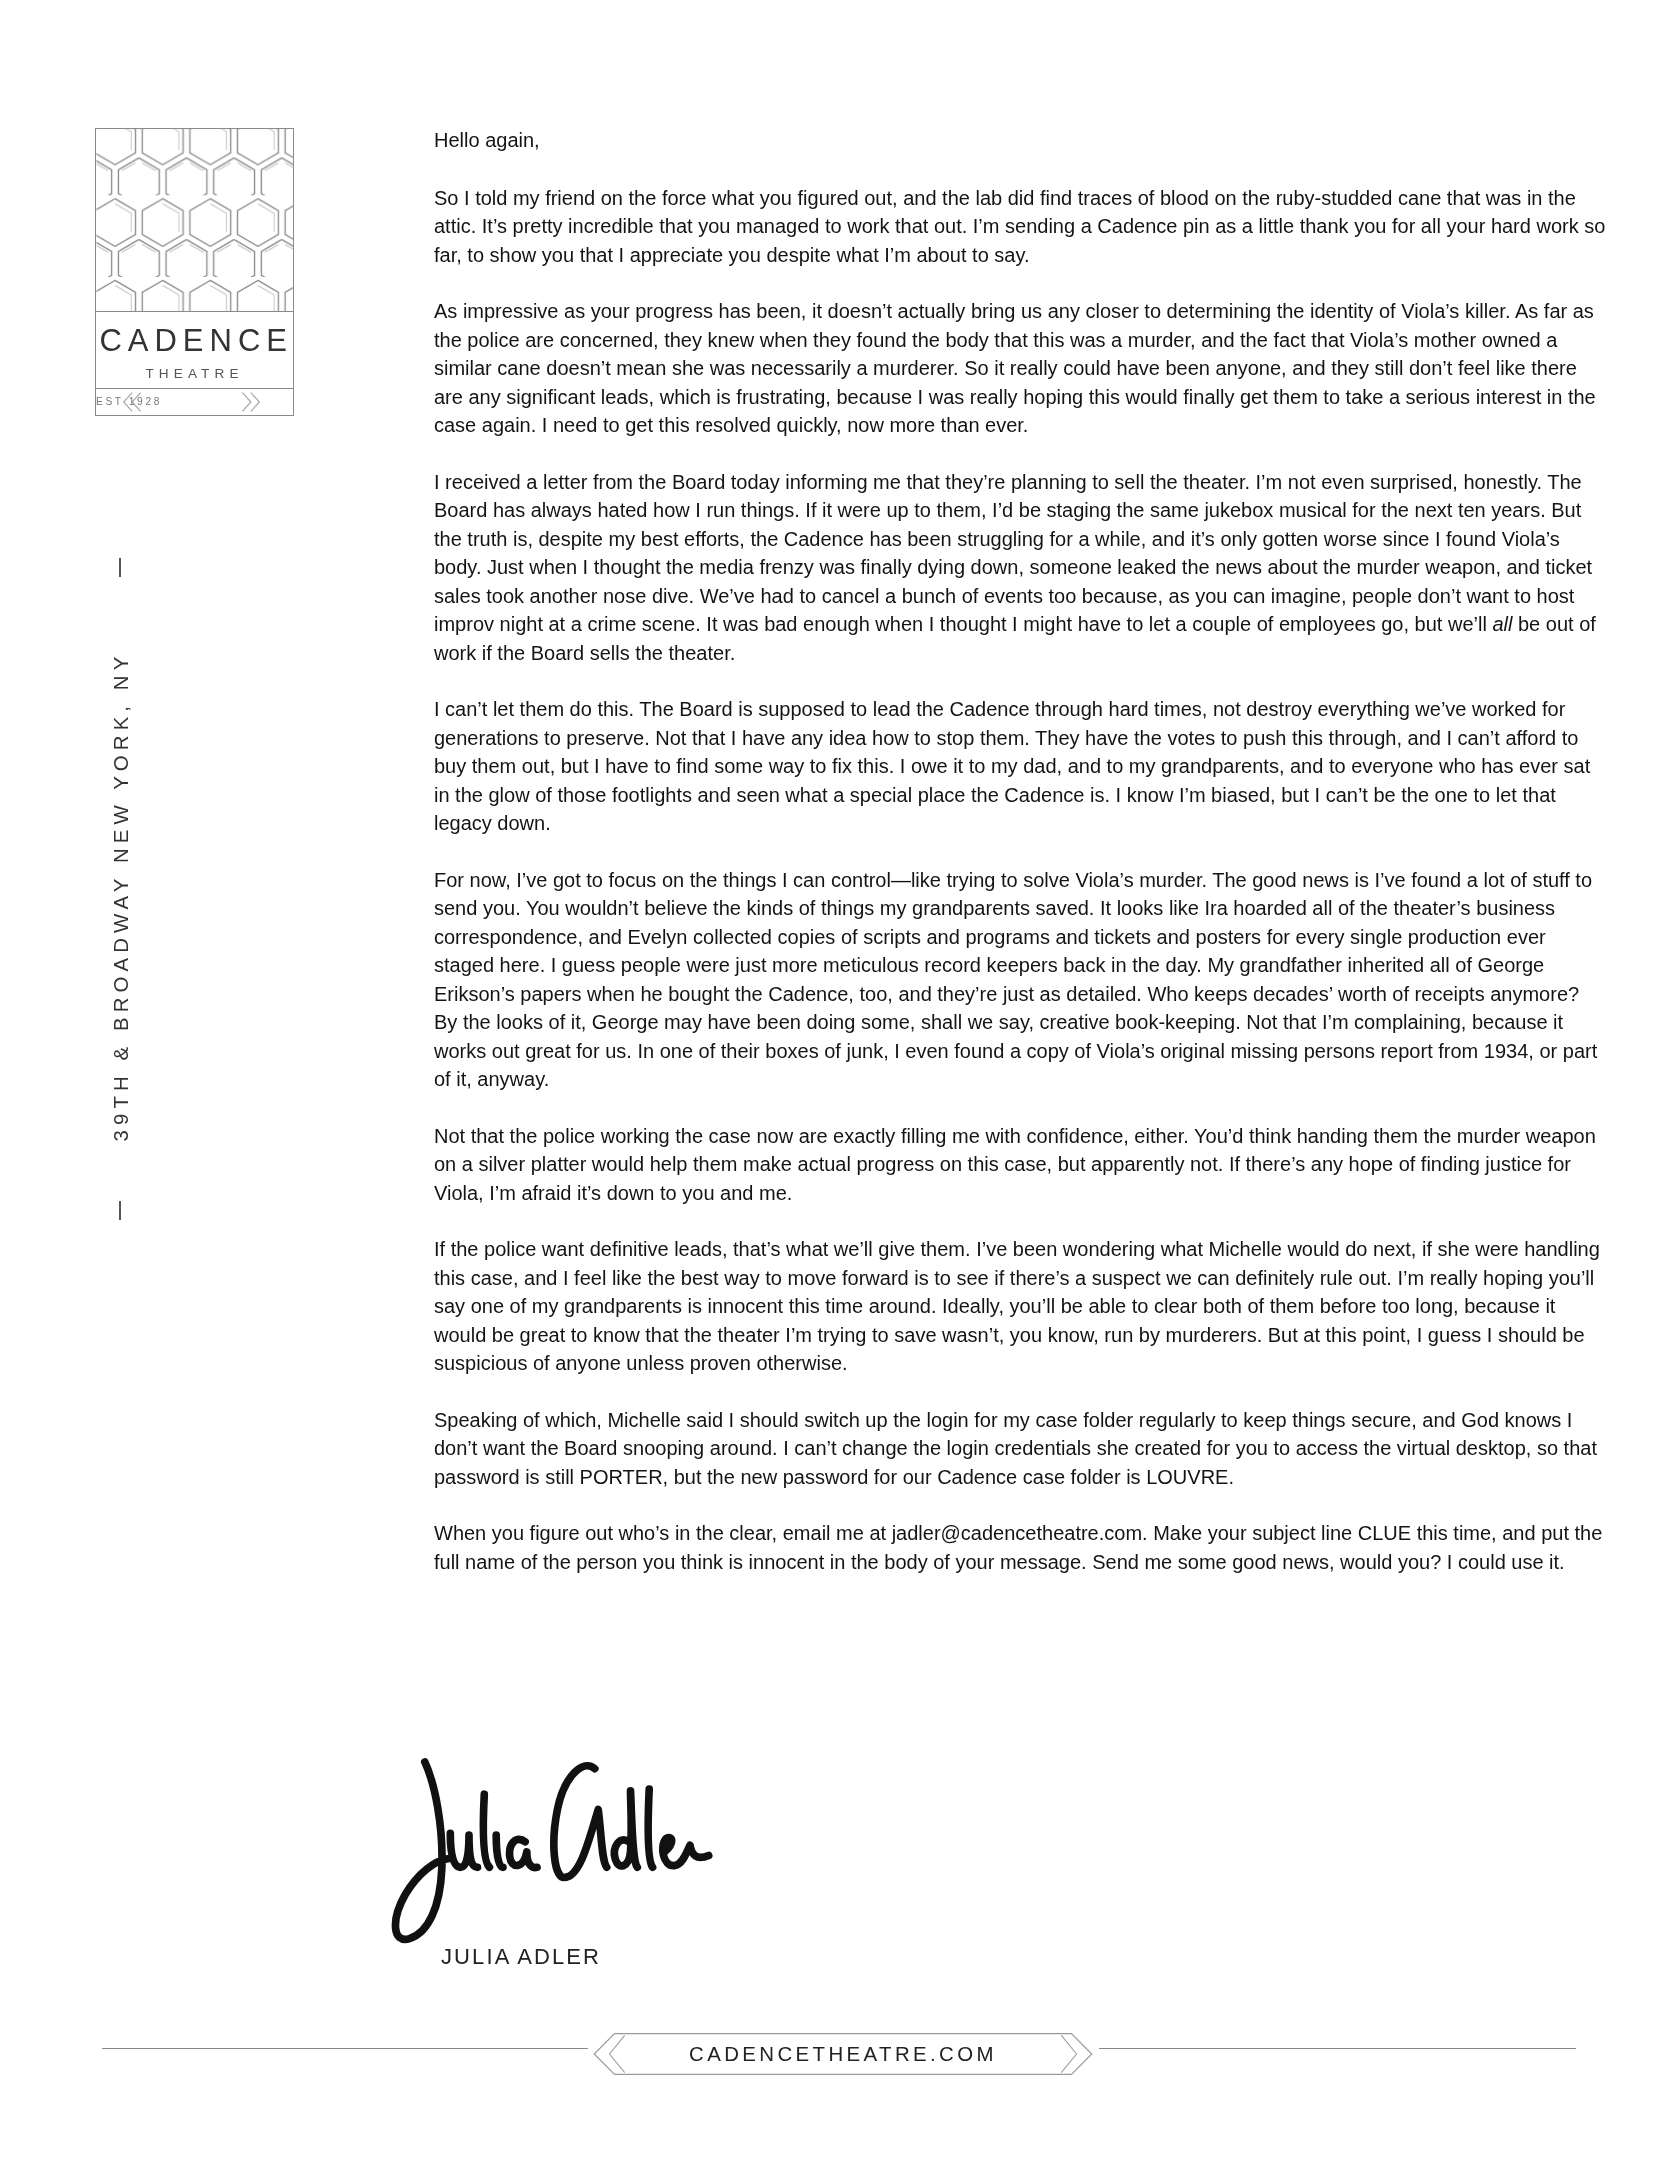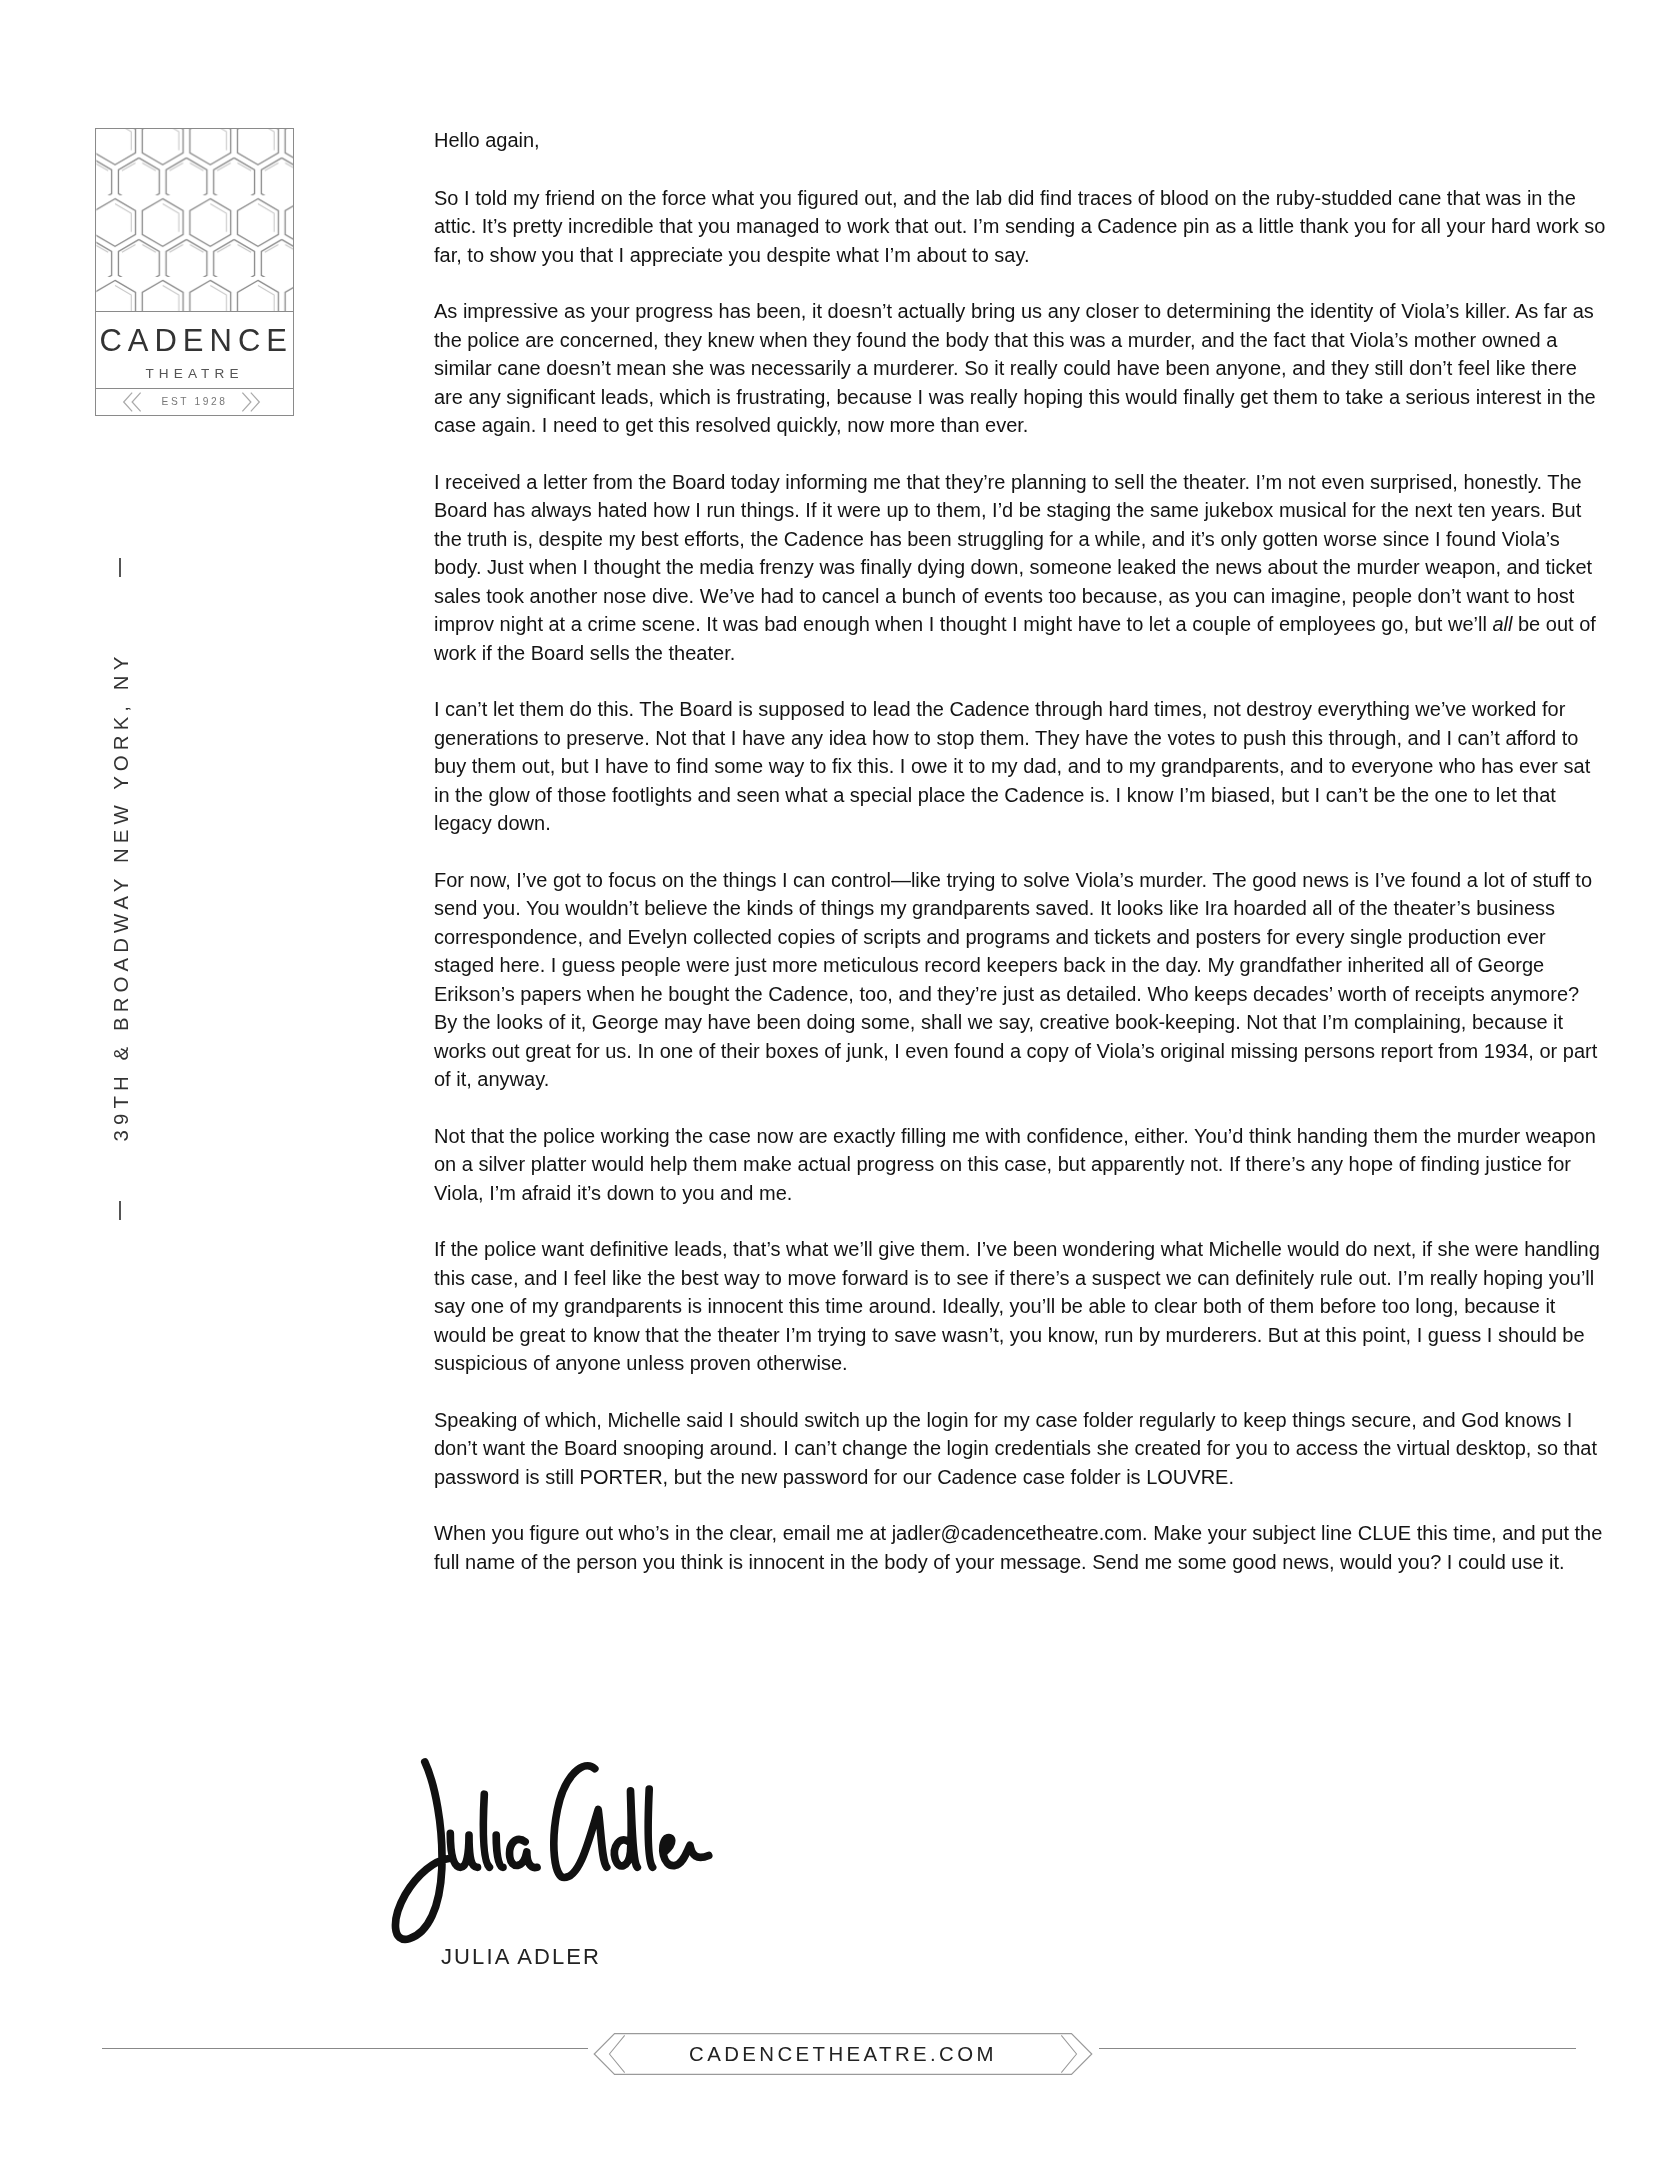--- a/index.html
+++ b/index.html
@@ -10,21 +10,21 @@
   .logo { position: absolute; left: 95px; top: 128px; width: 199px; height: 288px;
           border: 1.3px solid #8a8a8a; box-sizing: border-box; }
   .logo-pattern { position: absolute; left: 0; top: 0; width: 100%; height: 182px;
                   border-bottom: 1.3px solid #8a8a8a; overflow: hidden; }
   .logo-name { position: absolute; left: 0; right: 0; top: 194px; text-align: right;
                font-size: 31px; letter-spacing: 6px; color: #333; font-weight: 300; }
   .logo-sub { position: absolute; left: 0; right: 0; top: 237px; text-align: center;
               font-size: 13.6px; letter-spacing: 5.1px; color: #555; }
   .logo-est-band { position: absolute; left: 0; right: 0; top: 259px; height: 27px;
                    border-top: 1.3px solid #8a8a8a; }
-  .logo-est { position: absolute; left: 0; right: 0; top: 6.8px; text-align: center;
+  .logo-est { position: absolute; left: 0; right: 0; top: 6.8px; text-align: left;
               font-size: 10.2px; letter-spacing: 2.6px; color: #777; }
   .logo-chev-l, .logo-chev-r { position: absolute; top: 1.7px; }
   .logo-chev-l { left: 25.6px; } .logo-chev-r { right: 32px; }
 
   
   .side-tick { position: absolute; left: 119px; width: 1.7px; height: 19px; background: #555; }
   .side-address { position: absolute; left: 107px; top: 937px; width: 443px;
                   transform: translate(-50%, -50%) rotate(-90deg); transform-origin: center;
                   left: 121px; text-align: center; font-size: 20.4px; letter-spacing: 5.1px;
                   color: #333; white-space: nowrap; }

